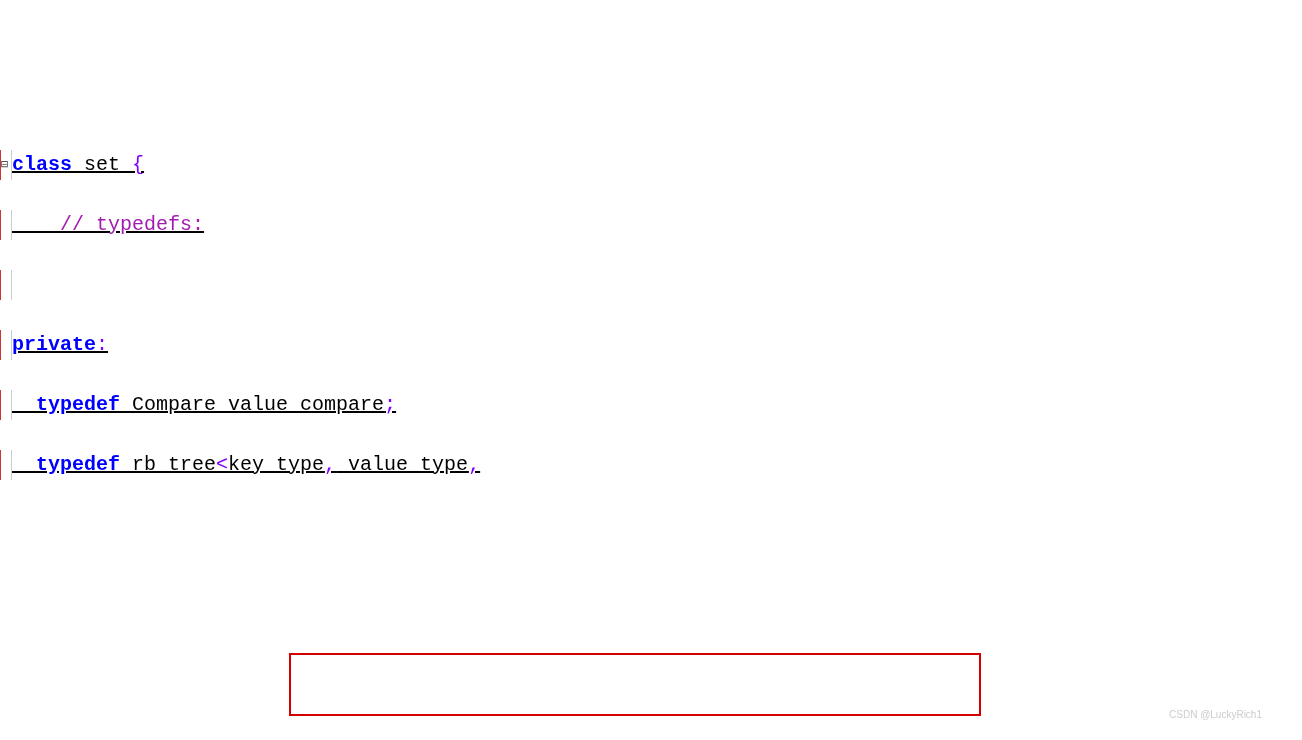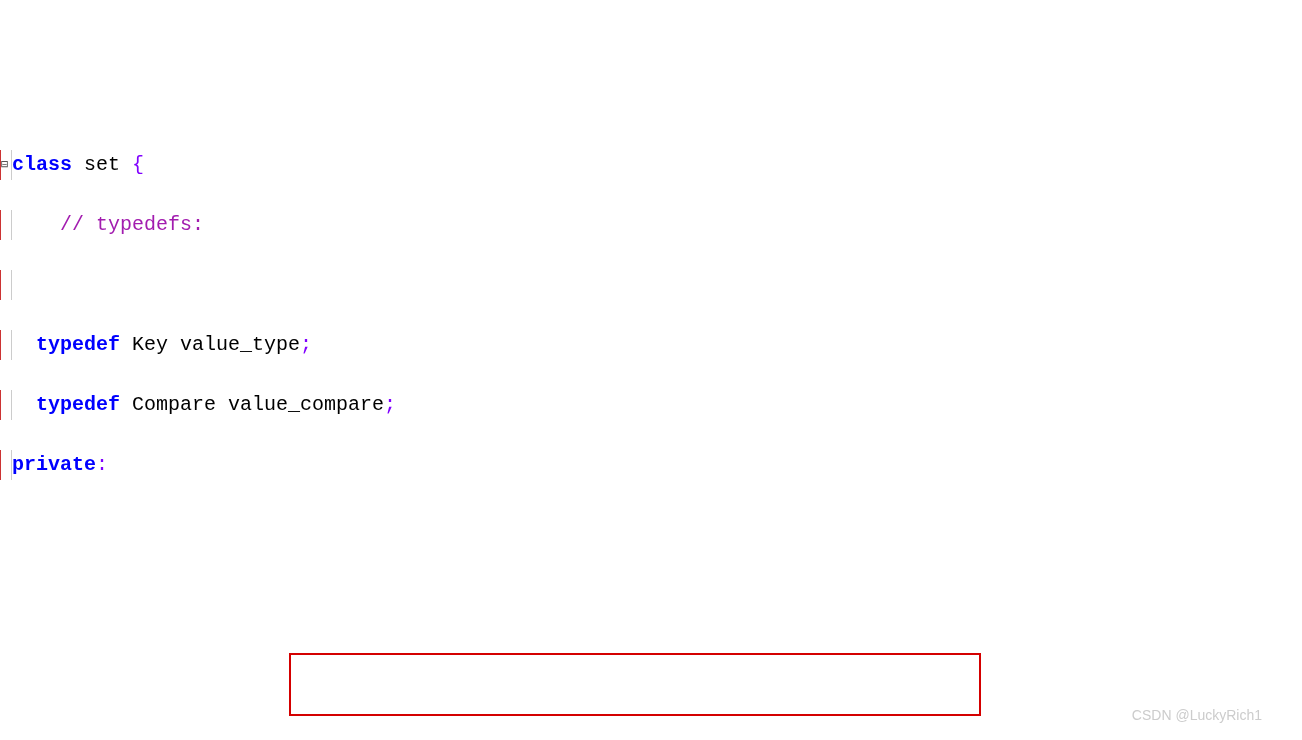--- a/index.html
+++ b/index.html
@@ -32,43 +32,43 @@
   }
   .kw-blue { color: #0000ff; font-weight: bold; }
   .kw-purple { color: #8000ff; }
   .comment { color: #a21caf; }
   .plain { color: #000000; }
   .watermark {
     position: fixed;
     right: 40px;
     bottom: 10px;
     color: #cccccc;
-    font-size: 14px;
+    font-size: 10px;
     font-family: sans-serif;
   }
   .code-wrap { position: relative; }
-  .line { display: block; }
+  .line { display: block; text-decoration: underline; }
   .red-rect {
     position: absolute;
     border: 2px solid #d40000;
     pointer-events: none;
   }
 </style>
 </head>
 <body>
 
 
 
 <div class="code-wrap">
 <span class="line"><span class="gutter"><span class="fold">⊟</span></span><span class="kw-blue">class</span><span class="plain"> set </span><span class="kw-purple">{</span></span>
 <span class="line"><span class="gutter"></span>    <span class="comment">// typedefs:</span></span>
 <span class="line"><span class="gutter"></span></span>
-<span class="line"><span class="gutter"></span>  <span class="kw-blue">typedef</span><span class="plain"> Key value_type</span><span class="kw-purple">;</span></span>
+<span class="line"><span class="gutter"></span><span class="kw-blue">private</span><span class="kw-purple">:</span></span>
 <span class="line"><span class="gutter"></span>  <span class="kw-blue">typedef</span><span class="plain"> Compare value_compare</span><span class="kw-purple">;</span></span>
-<span class="line"><span class="gutter"></span><span class="kw-blue">private</span><span class="kw-purple">:</span></span>
+<span class="line"><span class="gutter"></span>  <span class="kw-blue">typedef</span><span class="plain"> rb_tree</span><span class="kw-purple">&lt;</span><span class="plain">key_type</span><span class="kw-purple">,</span><span class="plain"> value_type</span><span class="kw-purple">,</span></span>
 
 
 
 
 
 
 
 
 
 

